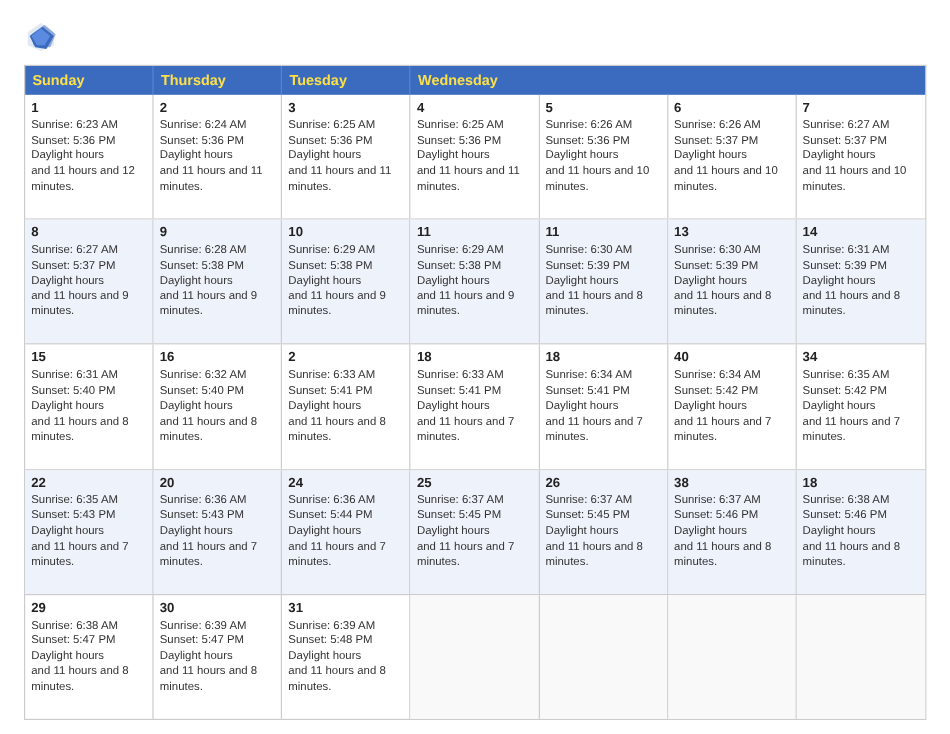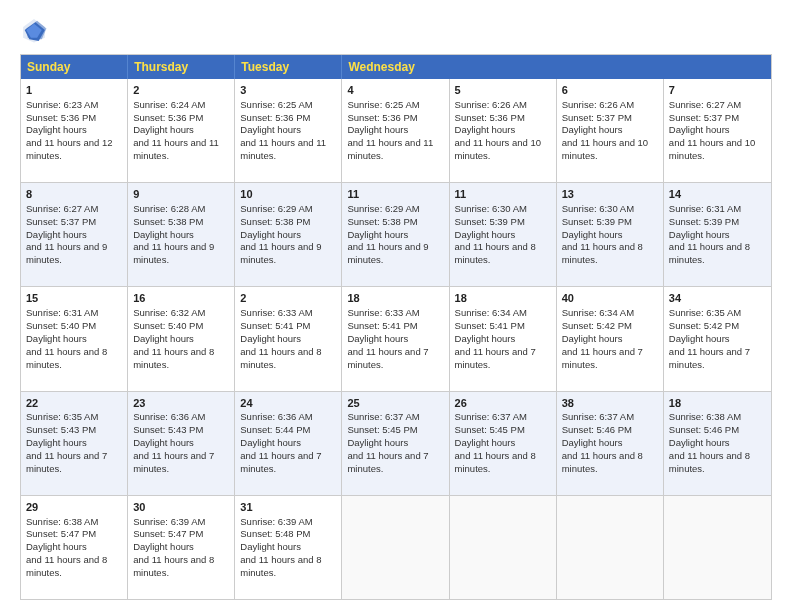--- a/index.html
+++ b/index.html
@@ -158,21 +158,21 @@
           <div class="cal-cell"><span class="day-num">15</span><span>Sunrise: 6:31 AM<br>Sunset: 5:40 PM<br>Daylight hours<br>and 11 hours and 8 minutes.</span></div>
           <div class="cal-cell"><span class="day-num">16</span><span>Sunrise: 6:32 AM<br>Sunset: 5:40 PM<br>Daylight hours<br>and 11 hours and 8 minutes.</span></div>
           <div class="cal-cell"><span class="day-num">2</span><span>Sunrise: 6:33 AM<br>Sunset: 5:41 PM<br>Daylight hours<br>and 11 hours and 8 minutes.</span></div>
           <div class="cal-cell"><span class="day-num">18</span><span>Sunrise: 6:33 AM<br>Sunset: 5:41 PM<br>Daylight hours<br>and 11 hours and 7 minutes.</span></div>
           <div class="cal-cell"><span class="day-num">18</span><span>Sunrise: 6:34 AM<br>Sunset: 5:41 PM<br>Daylight hours<br>and 11 hours and 7 minutes.</span></div>
           <div class="cal-cell"><span class="day-num">40</span><span>Sunrise: 6:34 AM<br>Sunset: 5:42 PM<br>Daylight hours<br>and 11 hours and 7 minutes.</span></div>
           <div class="cal-cell"><span class="day-num">34</span><span>Sunrise: 6:35 AM<br>Sunset: 5:42 PM<br>Daylight hours<br>and 11 hours and 7 minutes.</span></div>
         </div>
         <div class="cal-row alt-row">
           <div class="cal-cell"><span class="day-num">22</span><span>Sunrise: 6:35 AM<br>Sunset: 5:43 PM<br>Daylight hours<br>and 11 hours and 7 minutes.</span></div>
-          <div class="cal-cell"><span class="day-num">23</span><span>Sunrise: 6:36 AM<br>Sunset: 5:43 PM<br>Daylight hours<br>and 11 hours and 7 minutes.</span></div>
+          <div class="cal-cell"><span class="day-num">20</span><span>Sunrise: 6:36 AM<br>Sunset: 5:43 PM<br>Daylight hours<br>and 11 hours and 7 minutes.</span></div>
           <div class="cal-cell"><span class="day-num">24</span><span>Sunrise: 6:36 AM<br>Sunset: 5:44 PM<br>Daylight hours<br>and 11 hours and 7 minutes.</span></div>
           <div class="cal-cell"><span class="day-num">25</span><span>Sunrise: 6:37 AM<br>Sunset: 5:45 PM<br>Daylight hours<br>and 11 hours and 7 minutes.</span></div>
           <div class="cal-cell"><span class="day-num">26</span><span>Sunrise: 6:37 AM<br>Sunset: 5:45 PM<br>Daylight hours<br>and 11 hours and 8 minutes.</span></div>
           <div class="cal-cell"><span class="day-num">38</span><span>Sunrise: 6:37 AM<br>Sunset: 5:46 PM<br>Daylight hours<br>and 11 hours and 8 minutes.</span></div>
           <div class="cal-cell"><span class="day-num">18</span><span>Sunrise: 6:38 AM<br>Sunset: 5:46 PM<br>Daylight hours<br>and 11 hours and 8 minutes.</span></div>
         </div>
         <div class="cal-row">
           <div class="cal-cell"><span class="day-num">29</span><span>Sunrise: 6:38 AM<br>Sunset: 5:47 PM<br>Daylight hours<br>and 11 hours and 8 minutes.</span></div>
           <div class="cal-cell"><span class="day-num">30</span><span>Sunrise: 6:39 AM<br>Sunset: 5:47 PM<br>Daylight hours<br>and 11 hours and 8 minutes.</span></div>
           <div class="cal-cell"><span class="day-num">31</span><span>Sunrise: 6:39 AM<br>Sunset: 5:48 PM<br>Daylight hours<br>and 11 hours and 8 minutes.</span></div>

